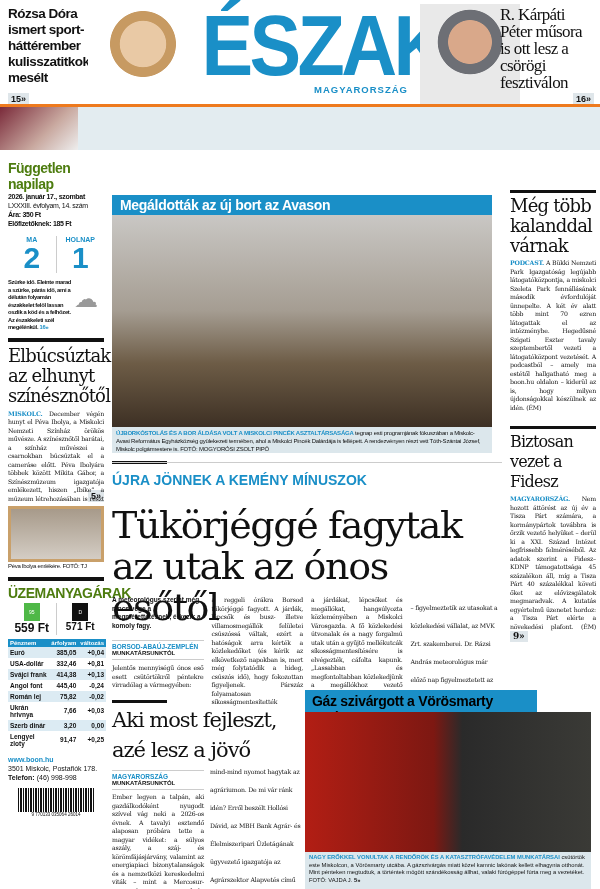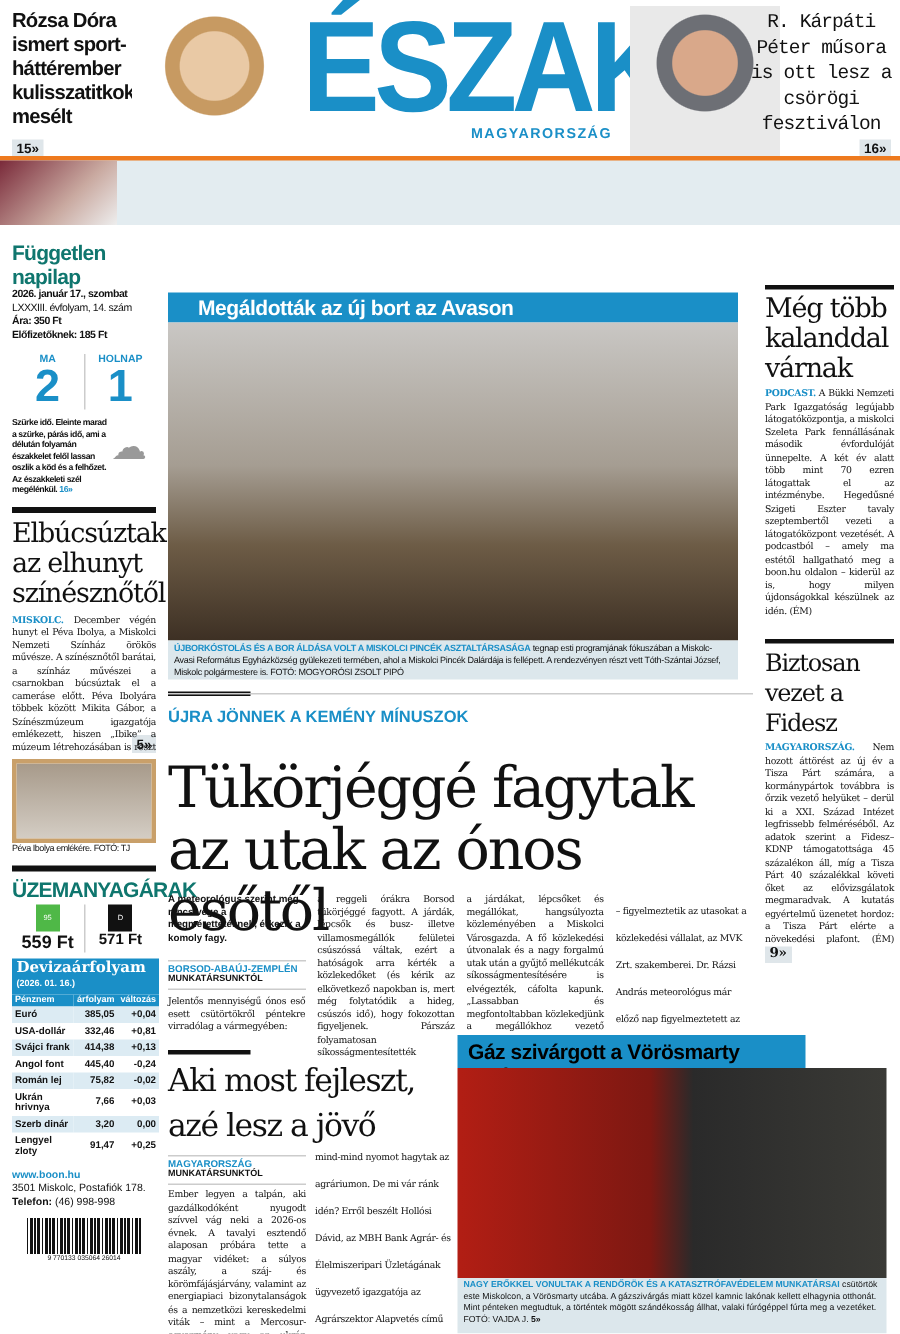--- a/index.html
+++ b/index.html
@@ -8,52 +8,52 @@
 .blue{color:#1a8fc7}
 .pg{font-weight:bold;font-size:9px;background:#dfe6ea;padding:1px 3px;display:inline-block}
 
 #mast-left{left:8px;top:6px;width:90px;font-weight:bold;font-size:13.5px;line-height:16px;letter-spacing:-0.5px}
 #mast-left-pg{left:8px;top:93px}
 #photo-left{left:88px;top:4px;width:110px;height:100px;background:radial-gradient(circle at 50% 40%,#e9c9a5 0 28%,#c79a62 29% 40%,#fff 41%);}
 #logo{left:190px;top:2px;width:230px;height:100px;text-align:center}
 #logo-text{font-family:"Liberation Sans",sans-serif;font-weight:bold;font-size:86px;color:#1a8fc7;line-height:86px;letter-spacing:-4px;transform:scaleX(0.9)}
 #logo-sub{font-size:9.5px;font-weight:bold;color:#1a8fc7;letter-spacing:1px;text-align:right;margin-right:12px;margin-top:-4px}
 #photo-right{left:420px;top:4px;width:100px;height:100px;background:radial-gradient(circle at 50% 38%,#d9a88a 0 27%,#6d6f75 28% 40%,#e9e9e9 41%);}
-#mast-right{left:500px;top:6px;width:95px;text-align:center;font-family:Liberation Mono, monospace;font-size:13px;line-height:17px;letter-spacing:-0.6px}
+#mast-right{left:500px;top:6px;width:95px;text-align:left;font-family:Liberation Serif, serif;font-size:17px;line-height:17px;letter-spacing:-0.6px}
 #mast-right-pg{right:6px;top:93px}
 
 #teasers{left:0;top:104px;width:600px;height:46px;display:flex}
 .teaser{flex:1;display:flex;background:#e3ecf0;border-top:3px solid}
 .teaser .img{width:78px;height:43px}
 .teaser .txt{padding:2px 4px;font-size:9px;line-height:10.5px;letter-spacing:-0.3px}
 .teaser .hd{font-weight:bold;font-size:11px;line-height:12px}
 
 #lc{left:8px;top:160px;width:96px}
-.sect-title{font-weight:bold;color:#0f766e;font-size:14px;letter-spacing:-0.5px}
+.sect-title{font-weight:bold;color:#4d7c0f;font-size:14px;letter-spacing:-0.5px}
 .tiny{font-size:7px;line-height:9px;letter-spacing:-0.3px}
 .weather{display:flex;margin-top:8px;text-align:center}
 .weather div{flex:1}
 .wlbl{font-size:7px;font-weight:bold;color:#1a8fc7}
 .wnum{font-size:30px;font-weight:bold;color:#1a8fc7;line-height:30px}
 .rule{height:4px;background:#111;margin:6px 0 4px}
 .bigserif{font-family:"DejaVu Serif",serif;font-size:18px;line-height:20px;letter-spacing:-0.8px}
 .body7{font-family:"DejaVu Serif",serif;font-size:6.2px;line-height:8.5px;text-align:justify;letter-spacing:-0.2px}
 #fx{width:98px;margin-top:4px;font-size:7px}
 #fx .hd{background:#1a8fc7;color:#fff;font-family:"DejaVu Serif",serif;font-weight:bold;font-size:10px;padding:2px 3px;line-height:10px}
 #fx .hd small{font-size:6px;display:block;font-family:"Liberation Sans",sans-serif}
 #fx table{width:100%;border-collapse:collapse}
 #fx th{background:#1a8fc7;color:#fff;font-size:6px;text-align:left;padding:1px 2px}
 #fx td{padding:2px;font-weight:bold;font-size:6.5px}
 #fx tr:nth-child(even) td{background:#dcebf3}
 #fx td:nth-child(n+2){text-align:right}
 
-#photo-head{left:112px;top:195px;width:380px;height:20px;background:#1a8fc7;color:#fff;font-weight:bold;font-size:14px;padding:2px 20px;letter-spacing:-0.3px}
+#photo-head{left:112px;top:195px;width:380px;height:20px;background:#1a8fc7;color:#fff;font-weight:bold;font-size:14px;padding:2px 8px;letter-spacing:-0.3px}
 #photo-main{left:112px;top:215px;width:380px;height:212px;background:linear-gradient(180deg,#c9c7c4 0%,#a59d92 45%,#6d5c46 70%,#3d3024 100%)}
 #photo-cap{left:112px;top:427px;width:380px;height:26px;background:#dce7ec;font-size:6px;line-height:8px;padding:2px 4px;letter-spacing:-0.2px}
-#kicker{left:112px;top:472px;font-weight:bold;color:#1a8fc7;font-size:11px}
+#kicker{left:112px;top:472px;font-weight:bold;color:#1a8fc7;font-size:14px}
 #hl1{left:112px;top:505px;width:390px;font-family:"DejaVu Serif",serif;font-size:38px;line-height:41px;letter-spacing:-1.4px}
 #art1{left:112px;top:596px;width:390px;display:flex;gap:8px}
 #art1 .col{flex:1}
 #hl2{left:112px;top:705px;width:195px;font-family:"DejaVu Serif",serif;font-size:21px;line-height:30px;letter-spacing:-1px}
 #art2{left:112px;top:770px;width:190px;display:flex;gap:6px}
 #art2 .col{flex:1}
 #gas-head{left:305px;top:690px;width:232px;height:22px;background:#1a8fc7;color:#000000;font-weight:bold;font-size:14px;padding:3px 7px;letter-spacing:-0.3px}
 #gas-photo{left:305px;top:712px;width:286px;height:140px;background:linear-gradient(90deg,#b21e14 0%,#7d1812 45%,#2a2a2a 55%,#3a3a36 100%)}
 #gas-cap{left:305px;top:852px;width:286px;height:37px;background:#dce7ec;font-size:5.8px;line-height:7.5px;padding:2px 4px}
 
@@ -114,21 +114,20 @@
     <div style="flex:1;border-right:1px solid #ccc">
       <div style="width:16px;height:18px;background:#4fb847;margin:0 auto;color:#fff;font-size:5px;line-height:18px">95</div>
       <div style="font-weight:bold;font-size:12px">559 Ft</div>
     </div>
     <div style="flex:1">
       <div style="width:16px;height:18px;background:#111;margin:0 auto;color:#fff;font-size:5px;line-height:18px">D</div>
       <div style="font-weight:bold;font-size:10px">571 Ft</div>
     </div>
   </div>
   <div id="fx">
-    <div class="hd"><span>Devizaárfolyam</span><small>(2026. 01. 16.)</small></div>
     <table>
       <tbody>
           <tr>
             <th>Pénznem</th>
             <th>árfolyam</th>
             <th>változás</th>
           </tr>
       <tr>
             <td>Euró</td>
             <td>385,05</td>

